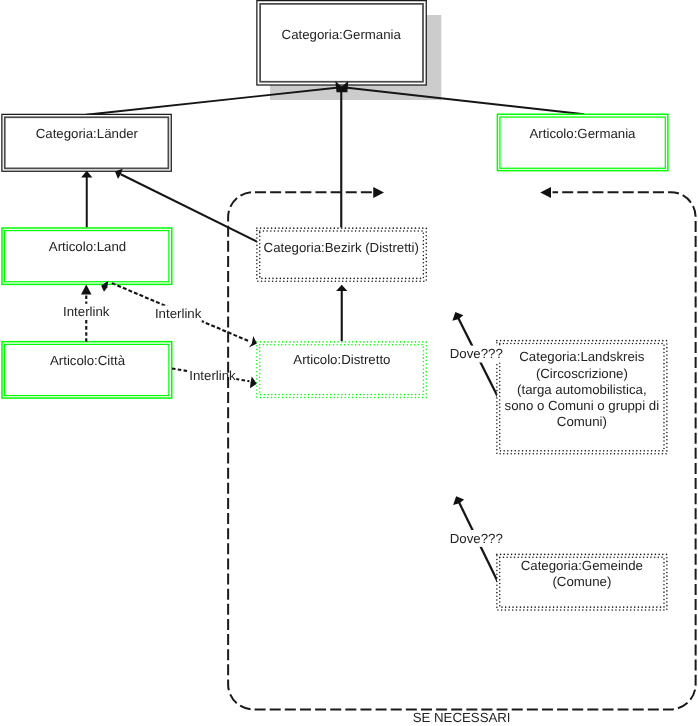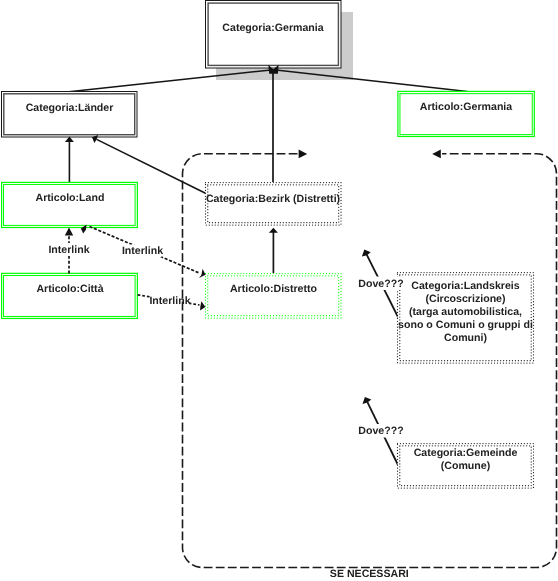--- a/index.html
+++ b/index.html
@@ -1,20 +1,20 @@
 <!DOCTYPE html>
 <html><head>
 <meta charset="utf-8">
 <title>Diagram</title>
 <style>
   html,body{margin:0;padding:0;background:#ffffff;}
   body{width:558px;height:581px;overflow:hidden;
        font-family:"Liberation Sans",sans-serif;
        -webkit-font-smoothing:antialiased;text-rendering:geometricPrecision;}
-  #stage{position:relative;width:558px;height:581px;background:#fff;font-weight:bold;}
+  #stage{position:relative;width:558px;height:581px;background:#fff;}
   #stage svg{position:absolute;left:0;top:0;display:block;}
   text{font-family:"Liberation Sans",sans-serif;font-size:10.6px;fill:#222222;}
   .nodelbl{font-size:10.6px;}
   .edgelbl{font-size:10.6px;}
 </style>
 </head>
 <body>
 
 <div id="stage">
 

